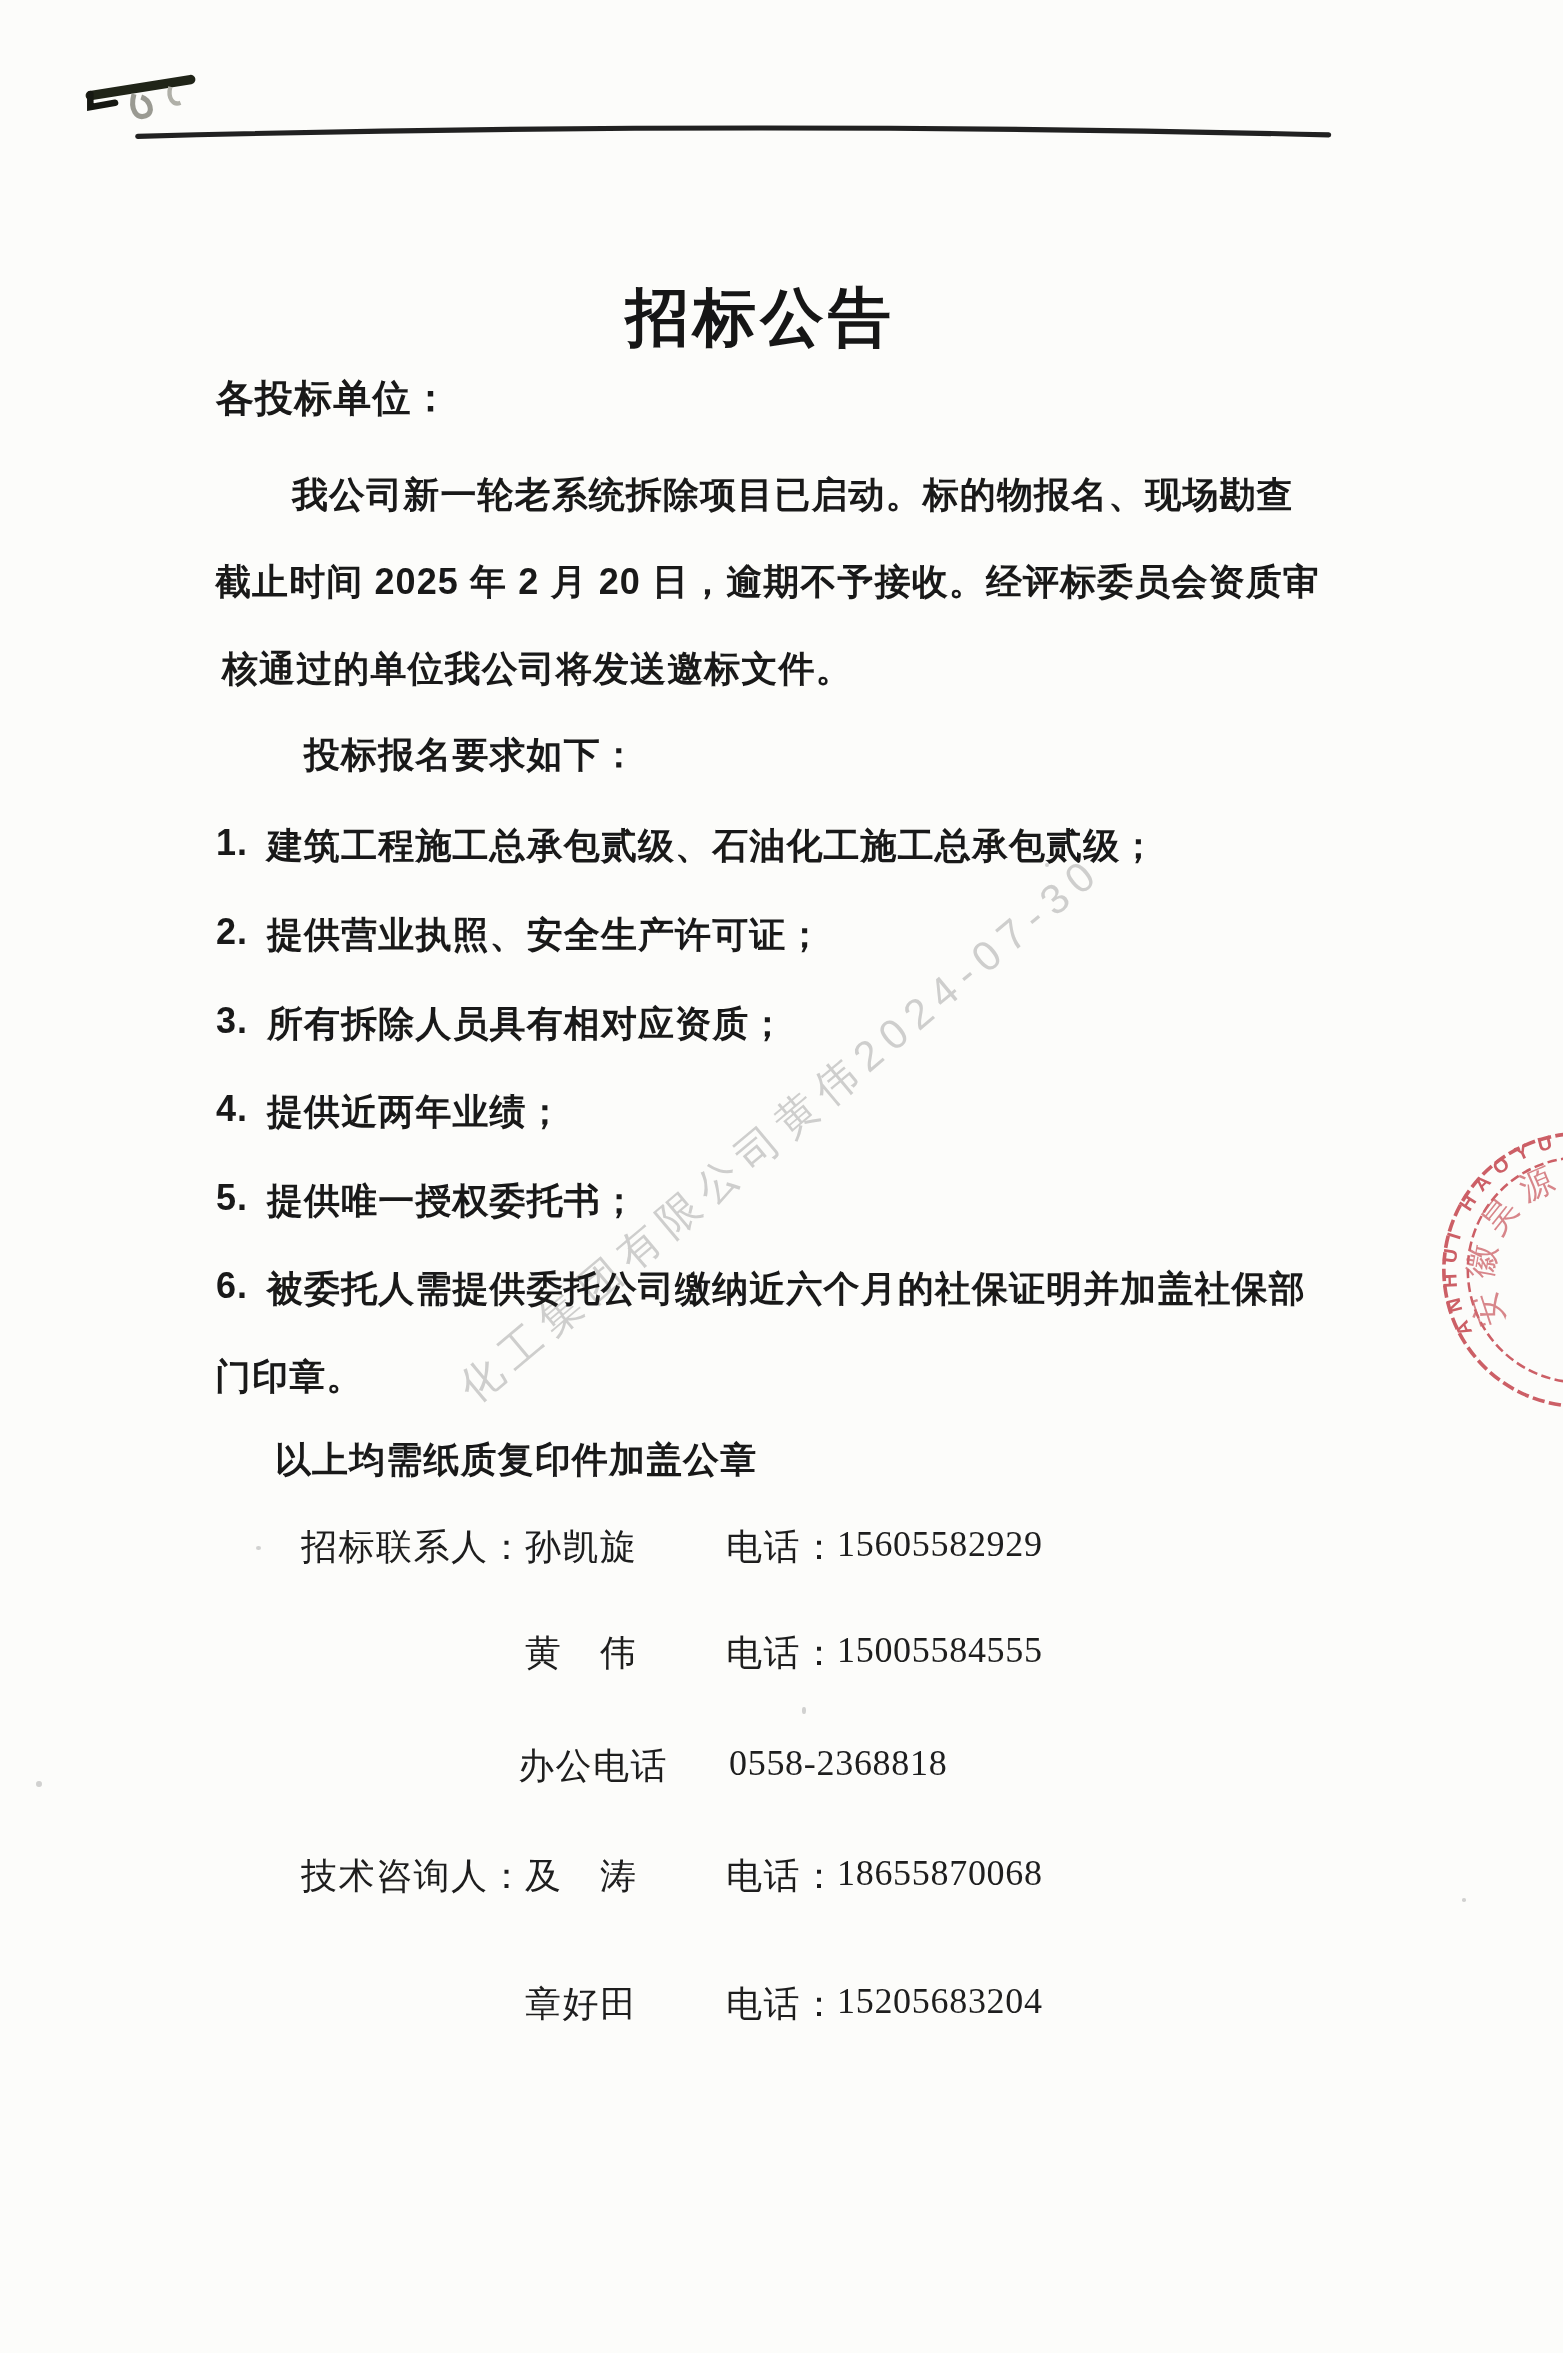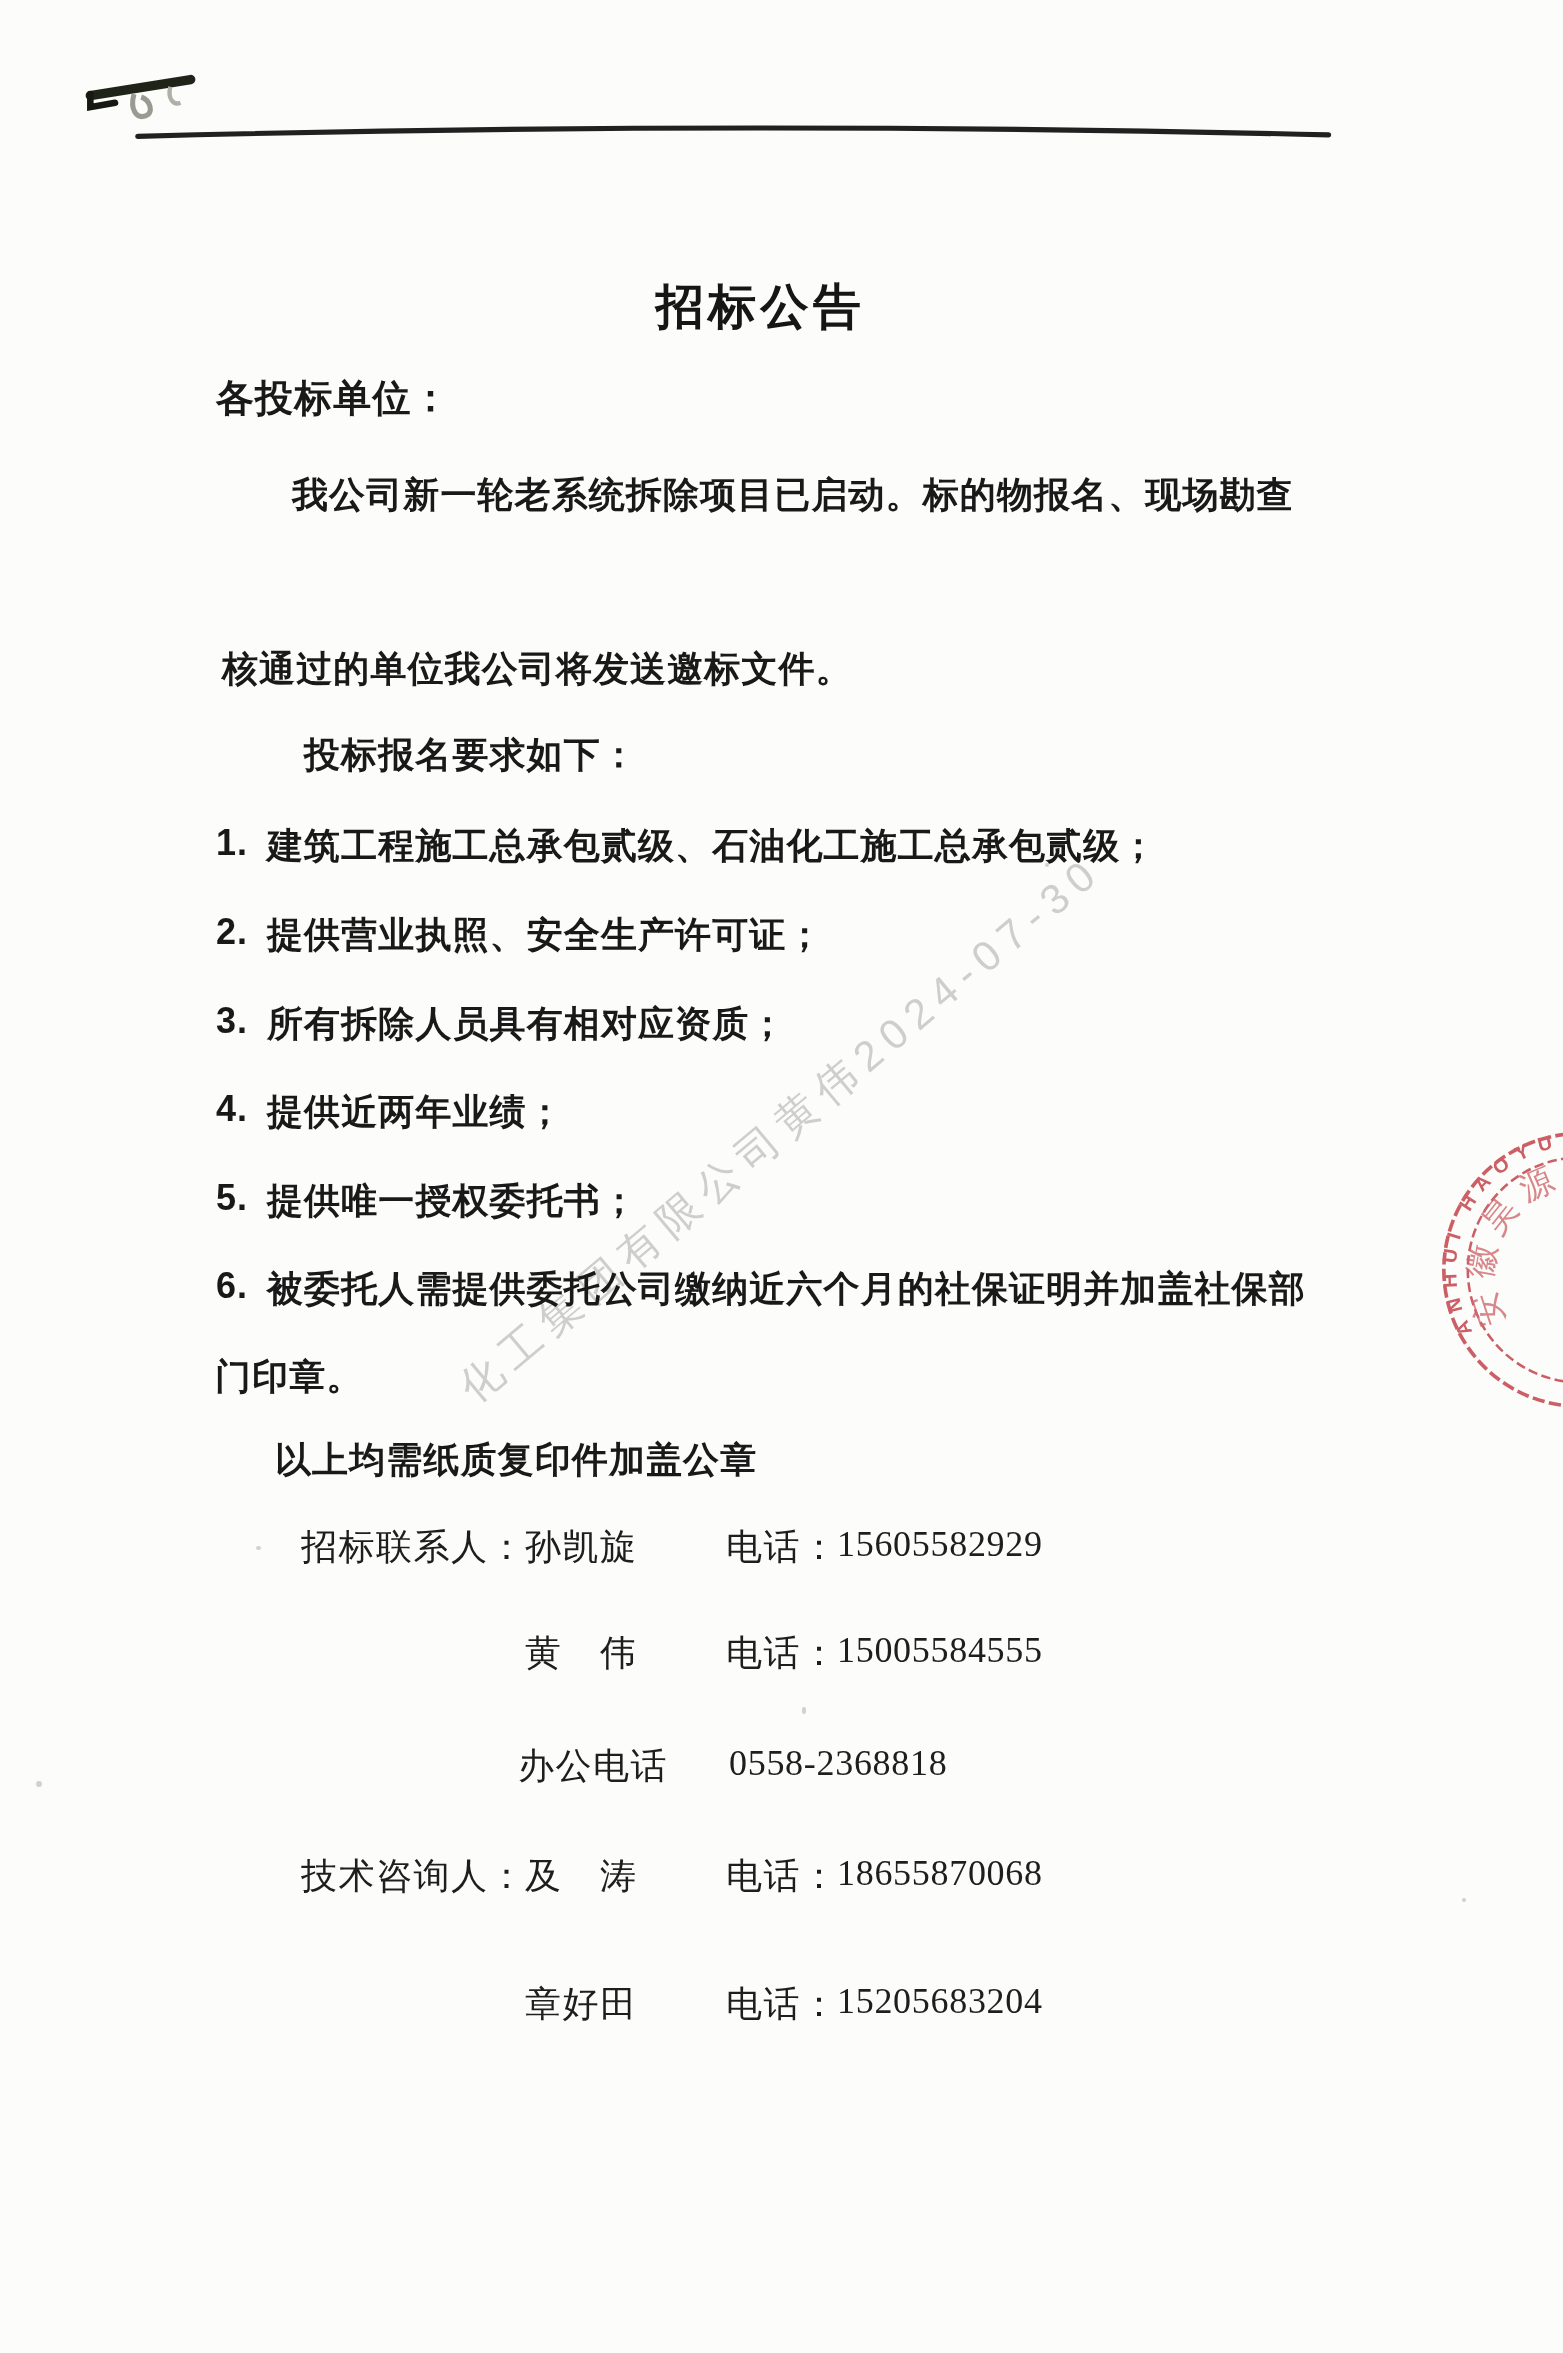--- a/index.html
+++ b/index.html
@@ -8,21 +8,21 @@
     background:#fcfcfa;overflow:hidden;
     font-family:"Liberation Sans","DejaVu Sans",sans-serif;
     color:#1b1b1b;
   }
   .abs{position:absolute;white-space:nowrap;}
   
   .staple{left:48px;top:65px;}
   .rule{left:129px;top:110px;}
   .doc-title{
     left:0;top:275px;width:1521px;text-align:center;
-    font-size:48px;font-weight:700;letter-spacing:4.4px;color:#161616;
+    font-size:63px;font-weight:700;letter-spacing:4.4px;color:#161616;
   }
   
   .body-line{font-size:36px;font-weight:700;letter-spacing:1.1px;color:#191919;}
   .salutation{left:216px;top:373px;font-size:38px;}
   .p1{left:292px;top:471px;}
   .p2{left:215px;top:558px;}
   .p3{left:222px;top:645px;}
   .req-head{left:304px;top:731px;}
   .item-num{left:216px;}
   .item-txt{left:267px;}
@@ -66,20 +66,21 @@
   <svg class="abs rule" width="1220" height="44" viewBox="0 0 1680 60">
     <path d="M12,36 Q830,14 1652,34" stroke="#151515" stroke-width="7" fill="none" stroke-linecap="round" opacity="0.95"></path>
   </svg>
 
   <div class="abs doc-title">招标公告</div>
 
   <div class="abs watermark">化工集团有限公司黄伟2024-07-30</div>
 
   <div class="abs body-line salutation">各投标单位：</div>
   <div class="abs body-line p1">我公司新一轮老系统拆除项目已启动。标的物报名、现场勘查</div>
+  <div class="abs body-line p2">截止时间 2025 年 2 月 20 日，逾期不予接收。经评标委员会资质审</div>
   <div class="abs body-line p3">核通过的单位我公司将发送邀标文件。</div>
 
   <div class="abs body-line req-head">投标报名要求如下：</div>
 
   <div>
     <span class="abs body-line item-num y1">1.</span>
     <span class="abs body-line item-txt y1">建筑工程施工总承包贰级、石油化工施工总承包贰级；</span>
   </div>
   <div>
     <span class="abs body-line item-num y2">2.</span>

